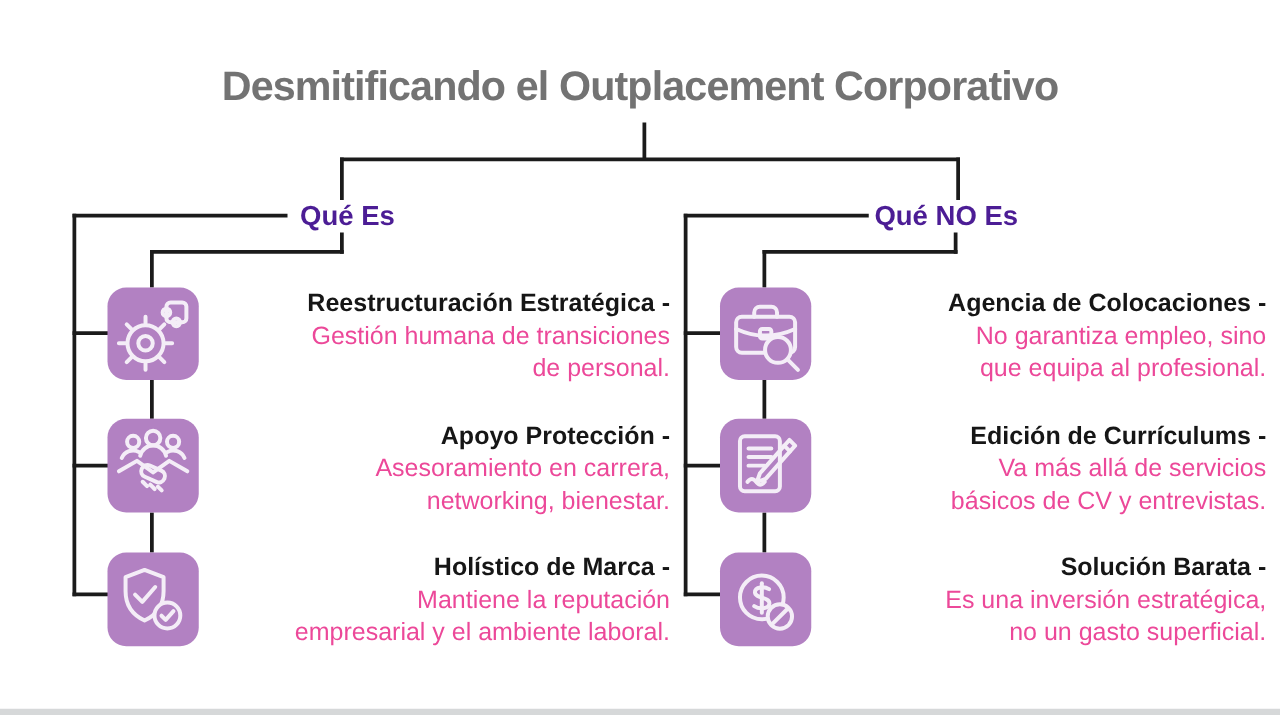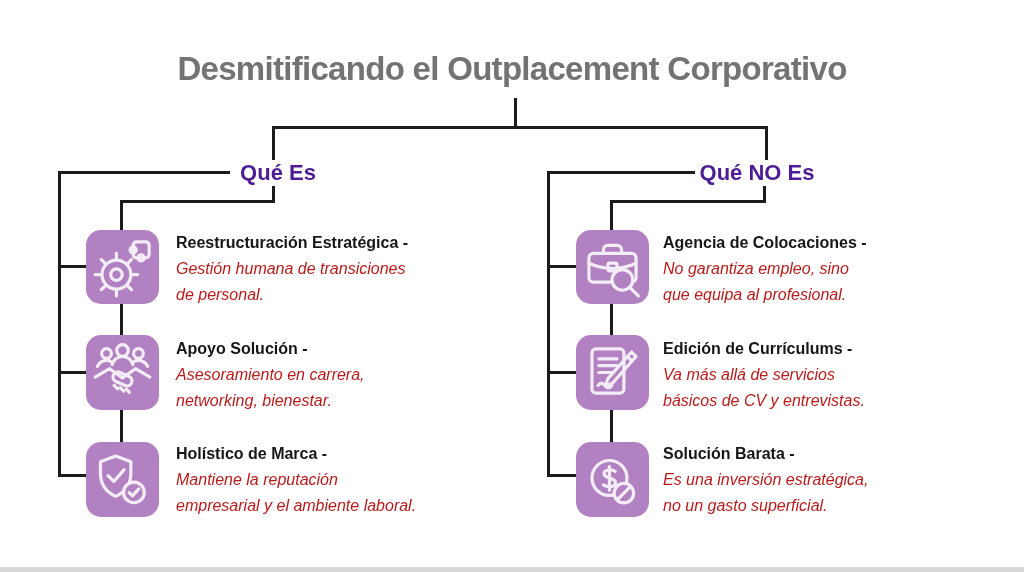--- a/index.html
+++ b/index.html
@@ -14,23 +14,23 @@
   }
   .ln{position:absolute;background:#1b1b1b;}
   .branch-label{
     position:absolute;width:150px;text-align:center;
     font-size:22px;font-weight:bold;color:#4c1d95;
   }
   .icon-tile{
     position:absolute;width:73px;border-radius:15px;background:#b281c2;
   }
   .icon-tile svg{display:block;width:100%;height:100%;}
-  .item-text{position:absolute;line-height:26px;font-size:16px;}
+  .item-text{position:absolute;line-height:26px;font-size:20px;text-align:right;}
   .item-heading{font-weight:bold;color:#161616;}
-  .item-line{color:#b91c1c;font-style:italic;}
+  .item-line{color:#ec4899;}
   .bottom-bar{position:absolute;left:0;bottom:0;width:1024px;height:5px;background:#d6d8d9;}
   .ic{fill:none;stroke:#f4edf7;stroke-width:2.1;stroke-linecap:round;stroke-linejoin:round;}
   .ic-fill{fill:#b281c2;stroke:#f4edf7;stroke-width:2.1;}
 </style>
 </head>
 <body>
 
 <div class="stage">
 
   <div class="main-title">Desmitificando el Outplacement Corporativo</div>
@@ -123,21 +123,21 @@
       <path class="ic" d="M27.7 36.8l7.6-7.6"></path>
     </svg>
   </div>
 
   <div class="item-text" style="left:176px;top:230px;width:360px;">
     <div class="item-heading">Reestructuración Estratégica -</div>
     <div class="item-line">Gestión humana de transiciones</div>
     <div class="item-line">de personal.</div>
   </div>
   <div class="item-text" style="left:176px;top:336px;width:360px;">
-    <div class="item-heading">Apoyo Solución -</div>
+    <div class="item-heading">Apoyo Protección -</div>
     <div class="item-line">Asesoramiento en carrera,</div>
     <div class="item-line">networking, bienestar.</div>
   </div>
   <div class="item-text" style="left:176px;top:441px;width:360px;">
     <div class="item-heading">Holístico de Marca -</div>
     <div class="item-line">Mantiene la reputación</div>
     <div class="item-line">empresarial y el ambiente laboral.</div>
   </div>
 
   <div class="item-text" style="left:663px;top:336px;width:350px;">

